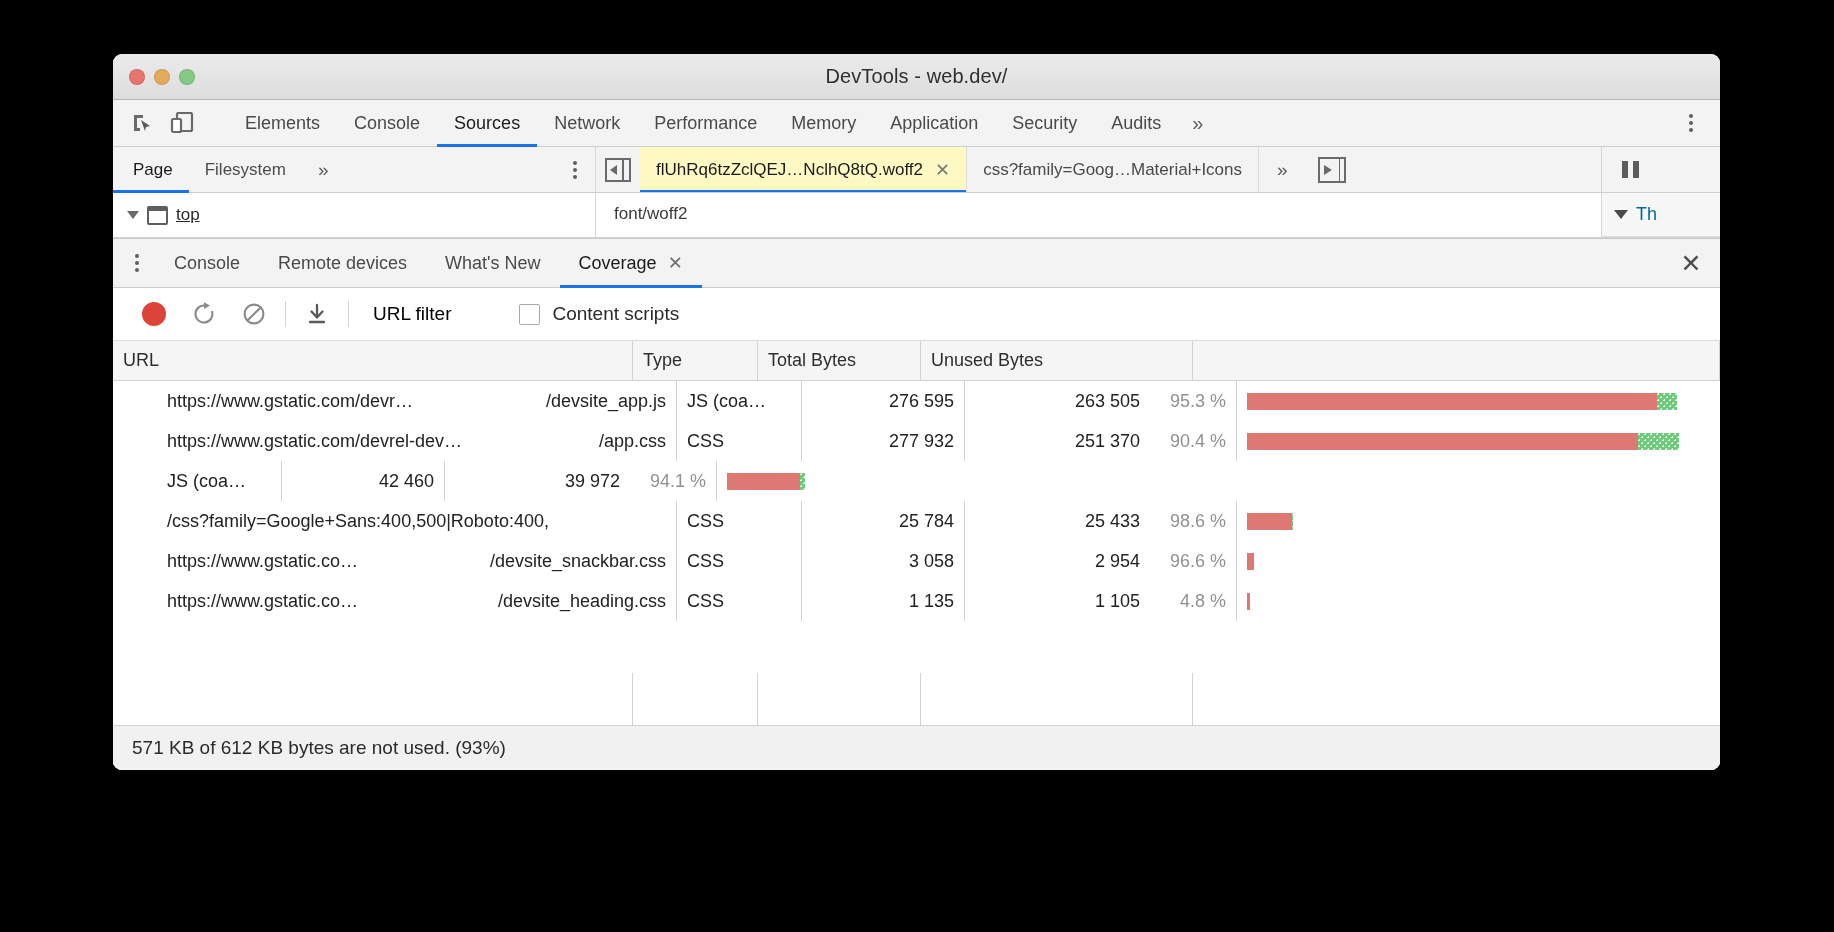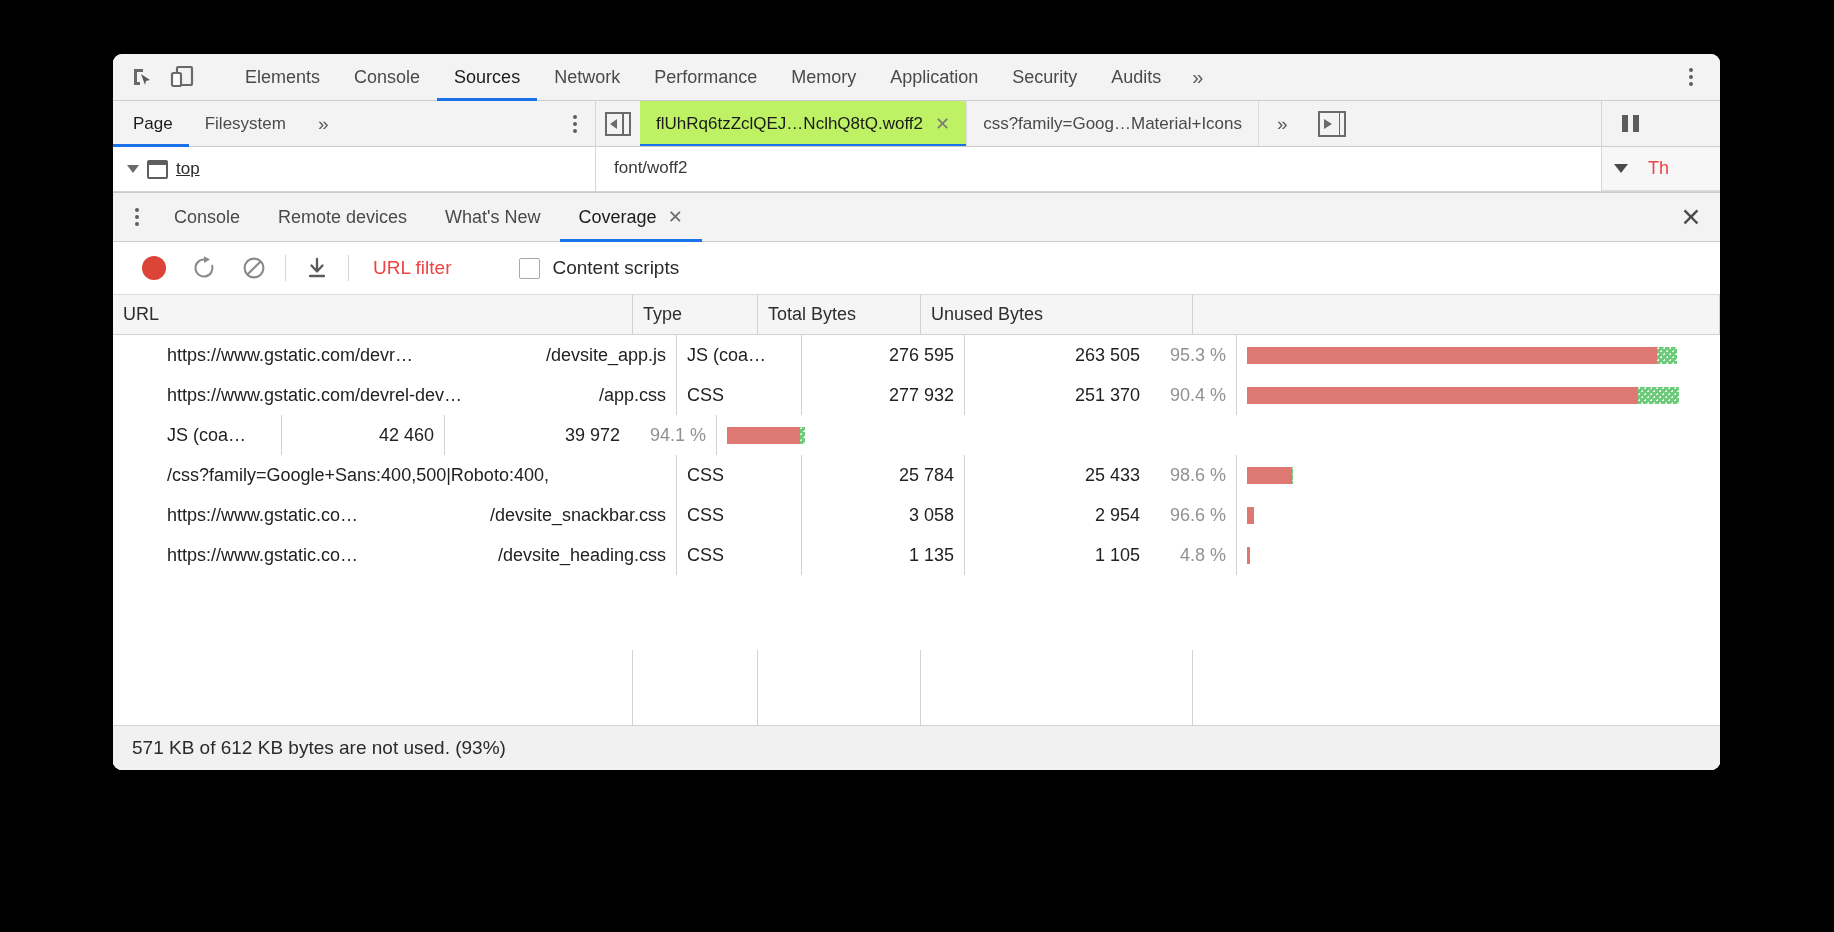--- a/index.html
+++ b/index.html
@@ -217,21 +217,21 @@
   }
   .ed-tab {
     display: flex; align-items: center; gap: 12px;
     padding: 0 16px;
     font-size: 17px;
     color: #3b3b3b;
     position: relative;
     white-space: nowrap;
     border-right: 1px solid #dcdcdc;
   }
-  .ed-tab.active { background: #bef264; color: #1b1b1b; }
+  .ed-tab.active { background: #fef9c3; color: #1b1b1b; }
   .ed-tab.active::after {
     content:""; position:absolute; left:0; right:0; bottom:-1px; height:3px; background:#1a73e8;
   }
   .ed-tab .x { font-size: 18px; color: #7b7b7b; }
   .ed-tab.inactive { color: #4a4a4a; }
   .ed-chev { display:flex; align-items:center; padding: 0 18px; font-size:19px; color:#5a5a5a; }
   .ed-playbtn { display:flex; align-items:center; justify-content:center; width:52px; }
   .play-box { width: 24px; height: 22px; border:2px solid #6a6a6a; display:flex; align-items:center; }
   .play-box::after { content:""; width:1px; height:100%; background:#6a6a6a; margin-left:auto; margin-right:4px; }
   .play-tri { width:0;height:0;margin-left:4px;
@@ -249,23 +249,23 @@
     overflow: hidden;
   }
   .side-toolbar {
     height: 45px; flex: 0 0 45px;
     background:#f3f3f3; border-bottom:1px solid #cdcdcd;
     display:flex; align-items:center; padding-left: 20px;
   }
   .pause-ico { display:flex; gap:5px; }
   .pause-ico i { display:block; width:6px; height:17px; background:#5c5c5c; }
   .side-section {
-    display:flex; align-items:center; gap:20px;
+    display:flex; align-items:center; gap:8px;
     height: 44px; padding-left: 12px;
-    font-size: 18px; color:#ef4444;
+    font-size: 18px; color:#0369a1;
     border-bottom: 1px solid #dcdcdc;
     background: #f7f7f7;
     white-space: nowrap;
   }
   .tri-down {
     width:0;height:0;
     border-left:7px solid transparent;border-right:7px solid transparent;border-top:9px solid #4a4a4a;
   }
 
   
@@ -311,21 +311,21 @@
     background: #fff;
     border-bottom: 1px solid #dcdcdc;
     display: flex; align-items: center;
     padding-left: 16px;
     gap: 0;
   }
   .tb-btn { width:50px; height:50px; display:flex; align-items:center; justify-content:center; }
   .rec-dot { width: 24px; height: 24px; border-radius: 50%; background: #db4437; }
   .tb-sep { width:1px; height:26px; background:#d4d4d4; margin: 0 6px; }
   .url-filter {
-    font-size: 19px; color: #ef4444;
+    font-size: 19px; color: #000000;
     padding-left: 18px;
     flex: 0 0 auto;
   }
   .cs-wrap { display:flex; align-items:center; gap:12px; margin-left: 68px; }
   .checkbox {
     width: 19px; height: 19px; border: 1.5px solid #a9a9a9; border-radius: 2px; background:#fff;
   }
   .cs-label { font-size: 19px; color: #2b2b2b; }
 
   
@@ -382,20 +382,28 @@
     font-size: 19px;
     color: #2b2b2b;
   }
 </style>
 </head>
 <body>
 
 <div id="root">
   <div class="window">
 
+    <div class="titlebar">
+      <div class="traffic">
+        <span class="light red"></span>
+        <span class="light yellow"></span>
+        <span class="light green"></span>
+      </div>
+      <div class="win-title">DevTools - web.dev/</div>
+    </div>
 
     <div class="devtools-tabstrip">
       <div class="dt-icons">
         <span class="icon-btn">
           <svg width="22" height="22" viewBox="0 0 22 22">
             <path d="M3 3 h9 v3 h-6 v10 h3 v3 h-6 z" fill="#6a6a6a"></path>
             <path d="M10 8 l9 6 -4 1 -1 4 z" fill="#5a5a5a"></path>
           </svg>
         </span>
         <span class="icon-btn">

